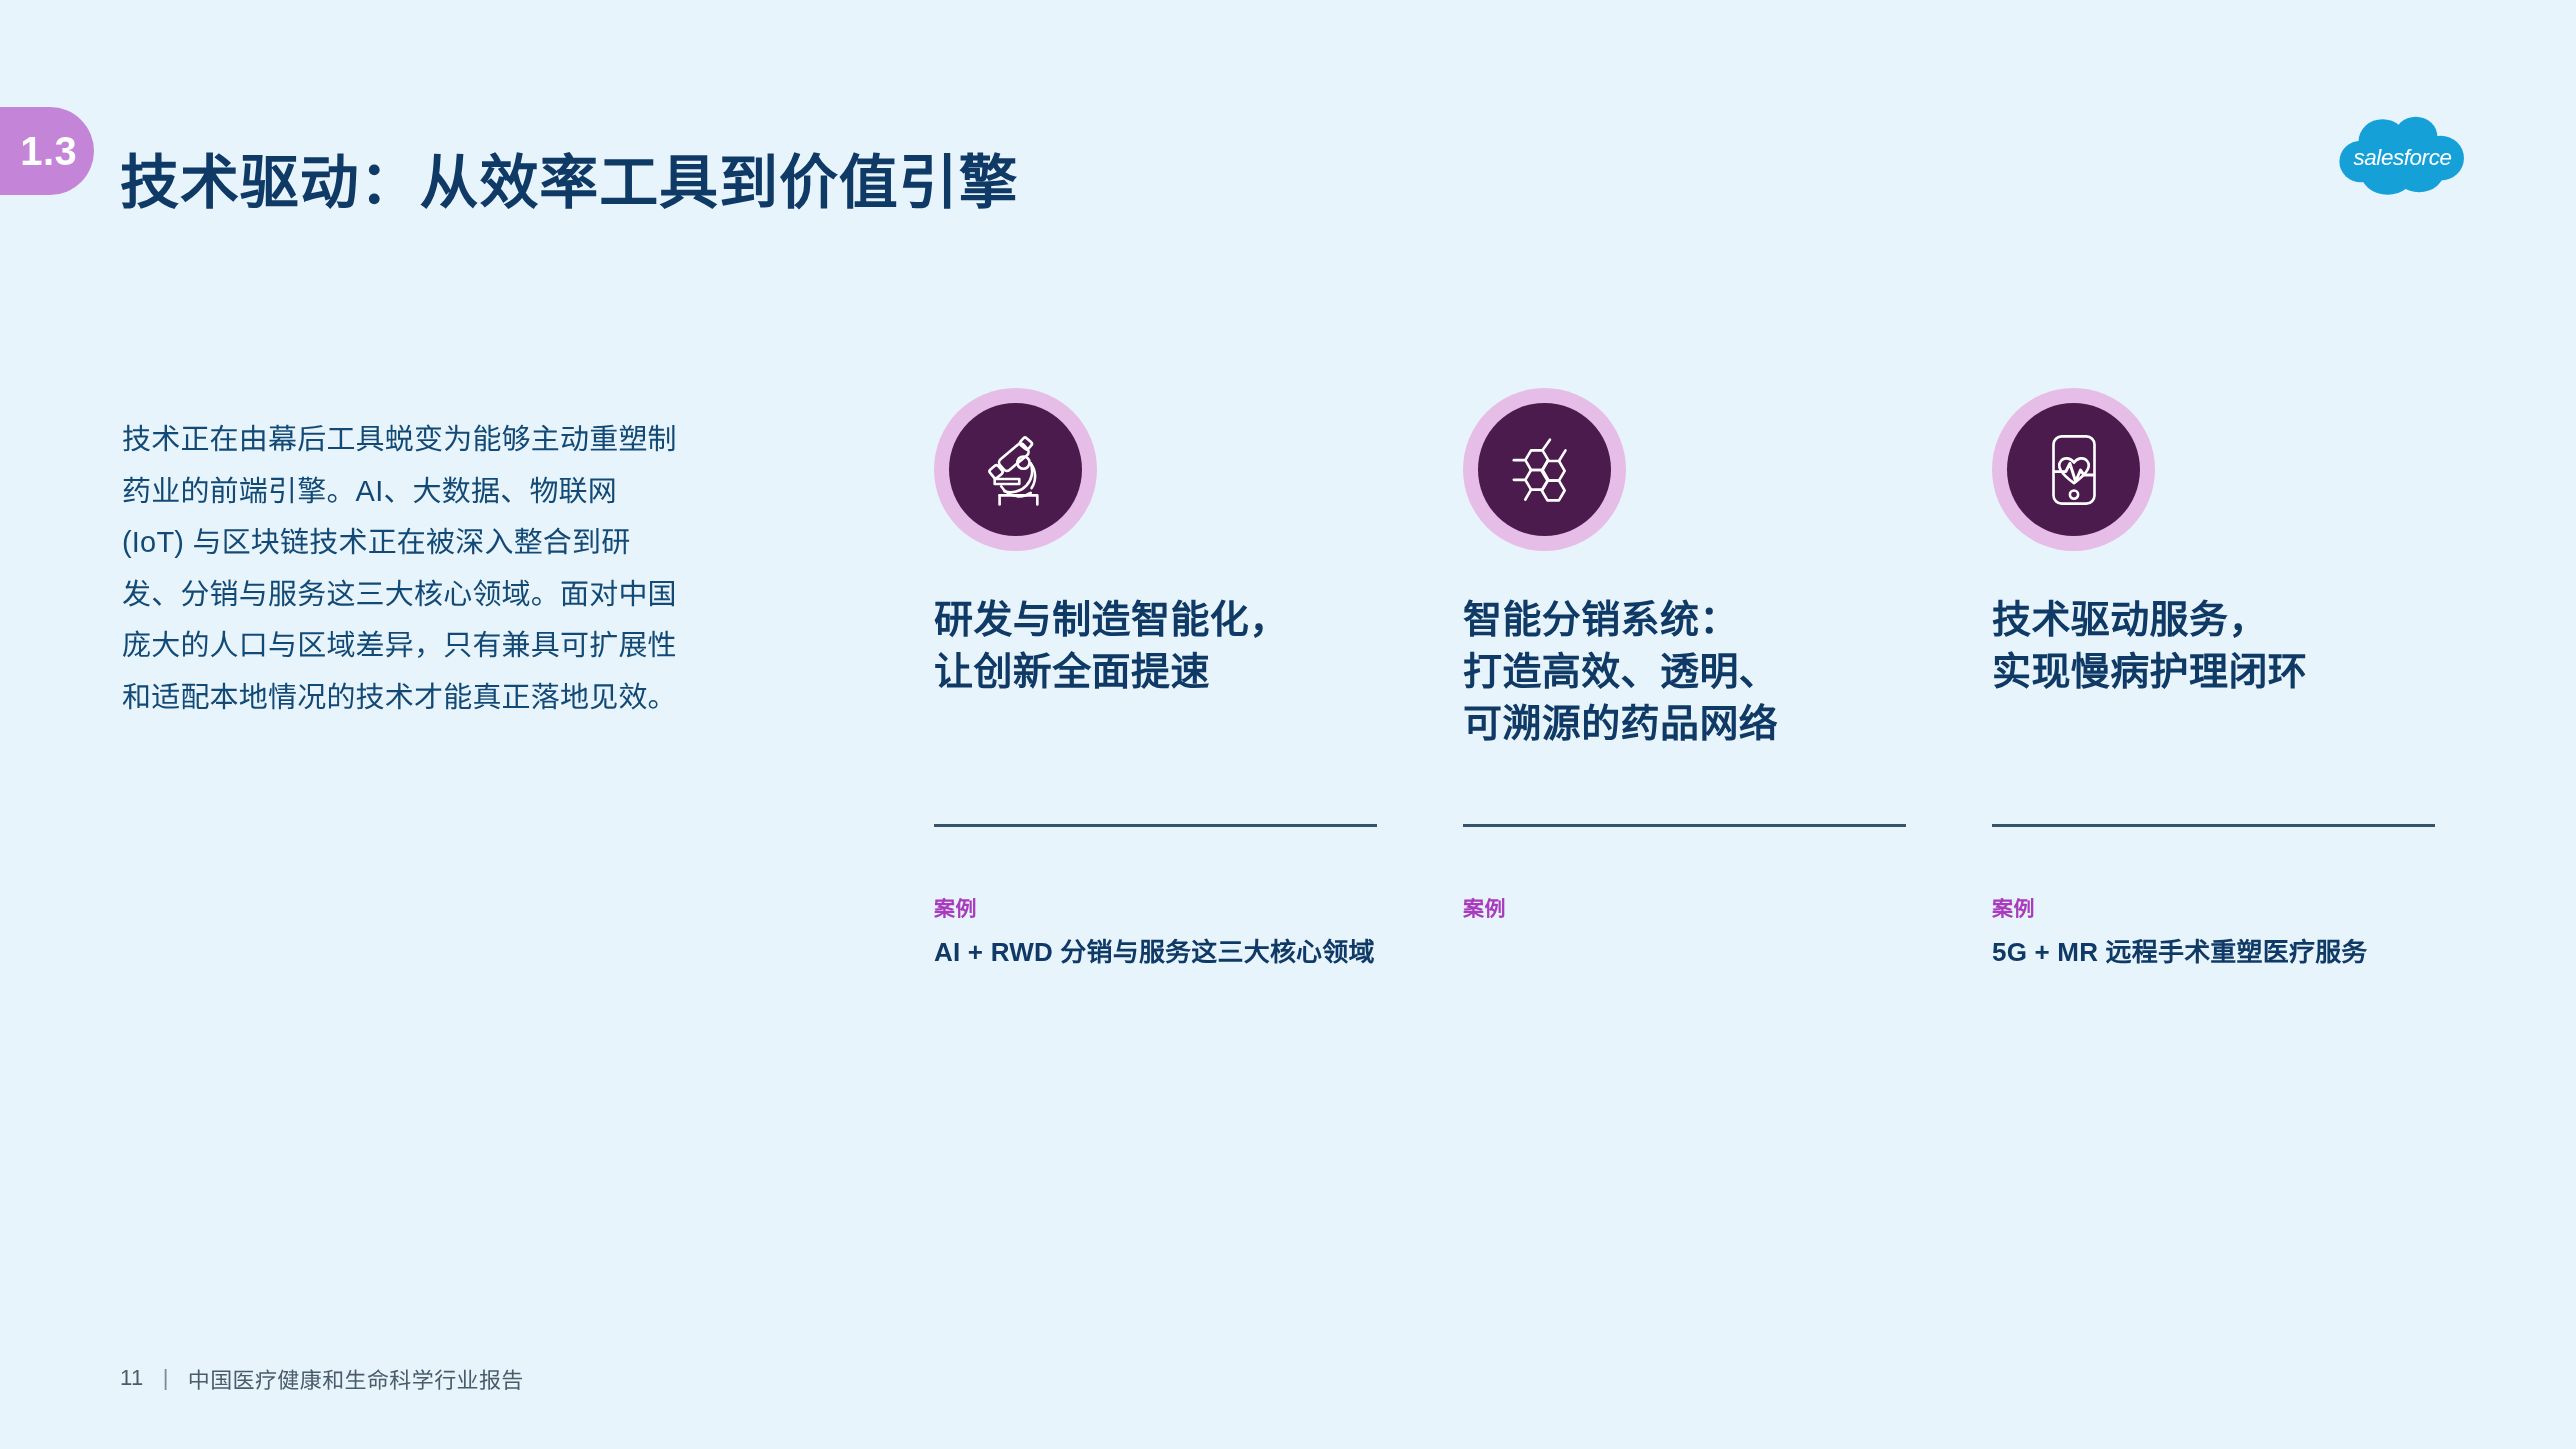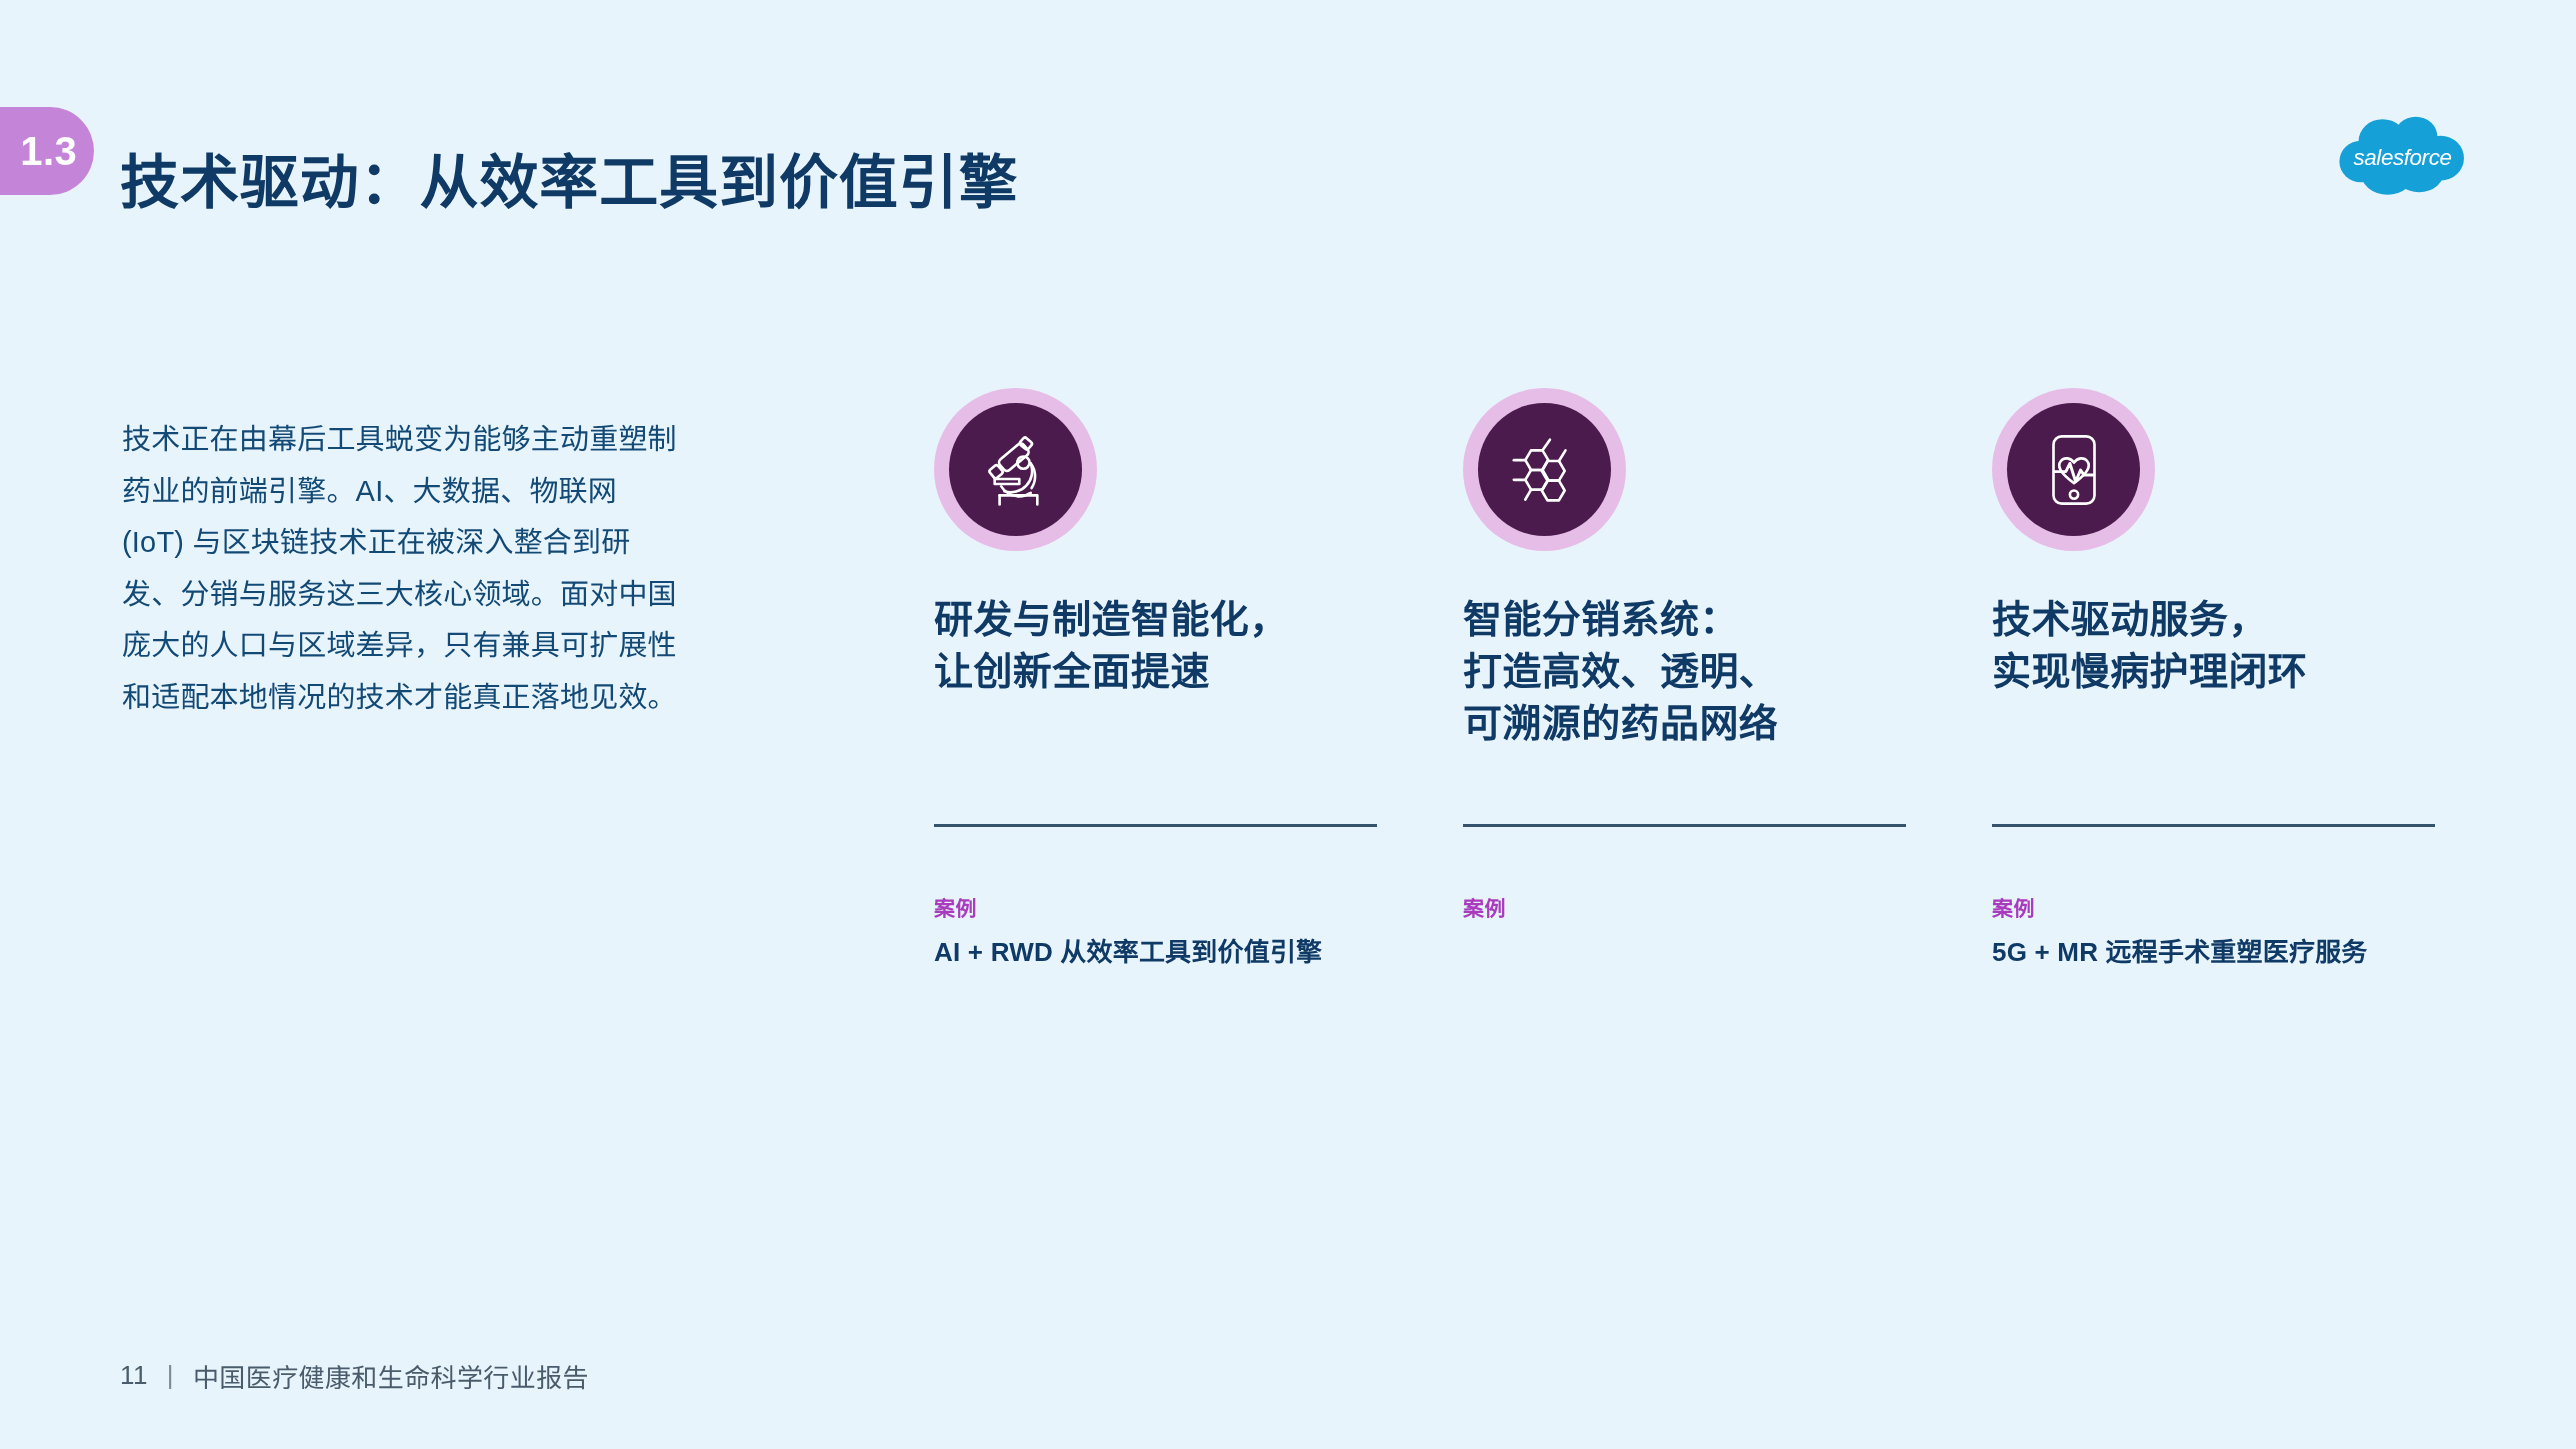--- a/index.html
+++ b/index.html
@@ -157,21 +157,21 @@
     letter-spacing: 0.2px;
   }
 
   
   .footer {
     position: absolute;
     left: 120px;
     bottom: 55px;
     display: flex;
     align-items: center;
-    font-size: 26px;
+    font-size: 22px;
     color: #4a5c6b;
     letter-spacing: 0.4px;
   }
   .footer-page { }
   .footer-sep { margin: 0 19px; color: #7b8a96; }
   .footer-report { }
 </style>
 </head>
 <body>
 
@@ -216,21 +216,21 @@
             <path d="M30 81h46v11"></path>
             <path d="M30 81v11"></path>
           </svg>
         </div>
       </div>
       <div class="card-heading">研发与制造智能化，
 让创新全面提速</div>
       <div class="card-divider"></div>
       <div class="card-case">
         <div class="card-case-label">案例</div>
-        <div class="card-case-text">AI + RWD 从效率工具到价值引擎</div>
+        <div class="card-case-text">AI + RWD 分销与服务这三大核心领域</div>
       </div>
     </div>
 
     <div class="card">
       <div class="card-icon-ring">
         <div class="card-icon-disc">
           <svg viewBox="0 0 100 100" fill="none" stroke="#ffffff" stroke-width="3.2" stroke-linecap="round" stroke-linejoin="round">
             <polygon points="33,26 47,26 54,38 47,50 33,50 26,38"></polygon>
             <polygon points="53,39 67,39 74,51 67,63 53,63 46,51"></polygon>
             <polygon points="53,63 67,63 74,75 67,87 53,87 46,75"></polygon>

